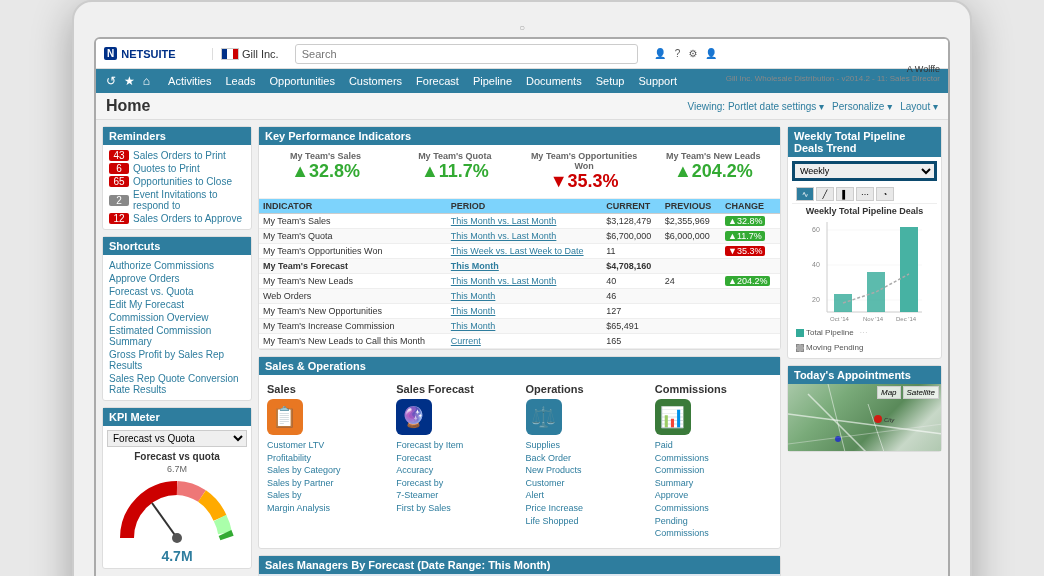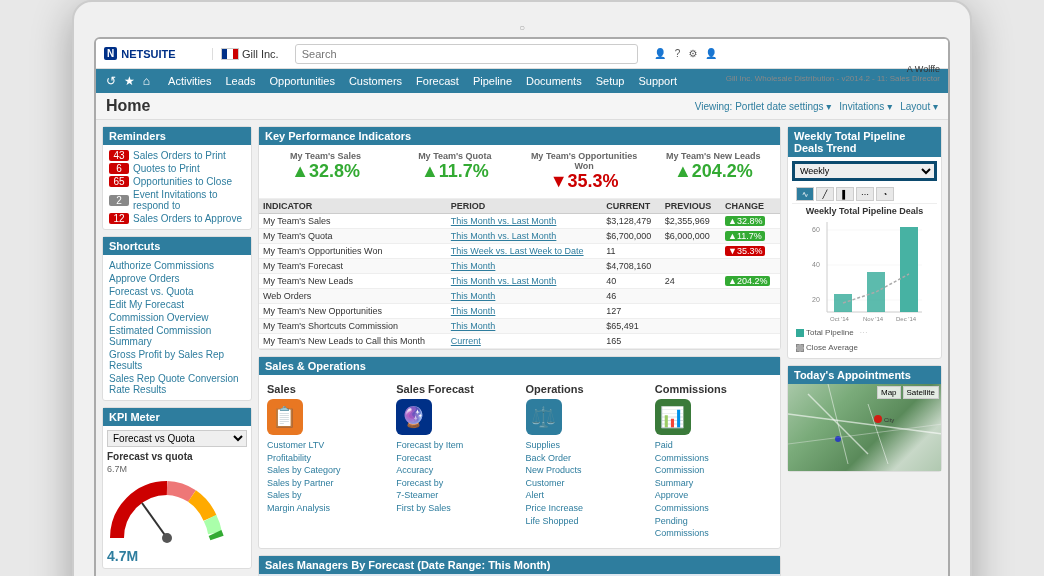--- a/index.html
+++ b/index.html
@@ -199,21 +199,21 @@
     .shortcut-item {
       color: #2e7d9e;
       font-size: 10px;
       padding: 1px 0;
       cursor: pointer;
     }
 
     .kpi-meter-portlet .portlet-body {
       display: flex;
       flex-direction: column;
-      align-items: flex-start;
+      align-items: center;
       padding: 4px;
     }
     .kpi-select {
       width: 100%;
       font-size: 10px;
       border: 1px solid #ccc;
       padding: 1px;
       margin-bottom: 4px;
     }
 
@@ -258,21 +258,21 @@
     .arrow-up { color: #3a3; }
     .arrow-down { color: #c00; }
 
     
     .kpi-table {
       width: 100%;
       font-size: 9px;
       border-collapse: collapse;
     }
     .kpi-table th {
-      background: #e5e5e5;
+      background: #7dd3fc;
       padding: 2px 4px;
       text-align: left;
       font-weight: bold;
       color: #333;
       border-bottom: 1px solid #ccc;
     }
     .kpi-table td {
       padding: 2px 4px;
       border-bottom: 1px solid #eee;
       color: #333;
@@ -388,24 +388,25 @@
     .legend-dot {
       width: 8px;
       height: 8px;
     }
 
     
     .map-portlet .portlet-header {
       background: #2e7d9e;
     }
     .map-placeholder {
-      height: 87px;
+      height: 67px;
       background: linear-gradient(135deg, #a8c8a8 0%, #7aab7a 30%, #5a8a5a 60%, #c8d8c8 80%, #b0c8b0 100%);
       position: relative;
       overflow: hidden;
+      font-style: italic;
     }
     .map-overlay {
       position: absolute;
       top: 2px;
       right: 2px;
       display: flex;
       gap: 2px;
     }
     .map-btn {
       background: rgba(255,255,255,0.8);
@@ -482,21 +483,21 @@
       <span class="nav-item">Pipeline</span>
       <span class="nav-item">Documents</span>
       <span class="nav-item">Setup</span>
       <span class="nav-item">Support</span>
     </div>
 
     <div class="home-header">
       <span class="home-title">Home</span>
       <div class="home-controls">
         <span>Viewing: Portlet date settings ▾</span>
-        <span>Invitations ▾</span>
+        <span>Personalize ▾</span>
         <span>Layout ▾</span>
       </div>
     </div>
 
     <div class="main-content">
 
       <div class="left-col">
 
         <div class="portlet">
           <div class="portlet-header">
@@ -624,21 +625,21 @@
     <td>$6,000,000</td>
     <td><span class="change-up">▲11.7%</span></td>
   </tr>
                   <tr style="background: rgb(255, 255, 255);">
     <td>My Team's Opportunities Won</td>
     <td><a href="#" style="color:#2e7d9e;">This Week vs. Last Week to Date</a></td>
     <td>11</td>
     <td></td>
     <td><span class="change-down">▼35.3%</span></td>
   </tr>
-                  <tr style="background: rgb(249, 249, 249);">
+                  <tr style="background: rgb(249, 249, 249); font-weight: bold;">
     <td>My Team's Forecast</td>
     <td><a href="#" style="color:#2e7d9e;">This Month</a></td>
     <td>$4,708,160</td>
     <td></td>
     <td></td>
   </tr>
                   <tr style="background: rgb(255, 255, 255);">
     <td>My Team's New Leads</td>
     <td><a href="#" style="color:#2e7d9e;">This Month vs. Last Month</a></td>
     <td>40</td>
@@ -653,21 +654,21 @@
     <td></td>
   </tr>
                   <tr style="background: rgb(255, 255, 255);">
     <td>My Team's New Opportunities</td>
     <td><a href="#" style="color:#2e7d9e;">This Month</a></td>
     <td>127</td>
     <td></td>
     <td></td>
   </tr>
                   <tr style="background: rgb(249, 249, 249);">
-    <td>My Team's Shortcuts Commission</td>
+    <td>My Team's Increase Commission</td>
     <td><a href="#" style="color:#2e7d9e;">This Month</a></td>
     <td>$65,491</td>
     <td></td>
     <td></td>
   </tr>
                   <tr style="background: rgb(255, 255, 255);">
     <td>My Team's New Leads to Call this Month</td>
     <td><a href="#" style="color:#2e7d9e;">Current</a></td>
     <td>165</td>
     <td></td>
@@ -808,21 +809,21 @@
             </div>
             
             <div class="chart-legend">
               <div class="legend-item">
                 <div class="legend-dot" style="background:#3a9;"></div>
                 <span>Total Pipeline</span>
               </div>
               <span style="color:#ccc;">···</span>
               <div class="legend-item">
                 <div class="legend-dot" style="background:#aaa; border:1px dashed #888;"></div>
-                <span>Close Average</span>
+                <span>Moving Pending</span>
               </div>
             </div>
           </div>
         </div>
 
         <div class="portlet map-portlet">
           <div class="portlet-header">
             <span>Today's Appointments</span>
           </div>
           <div class="map-placeholder">

